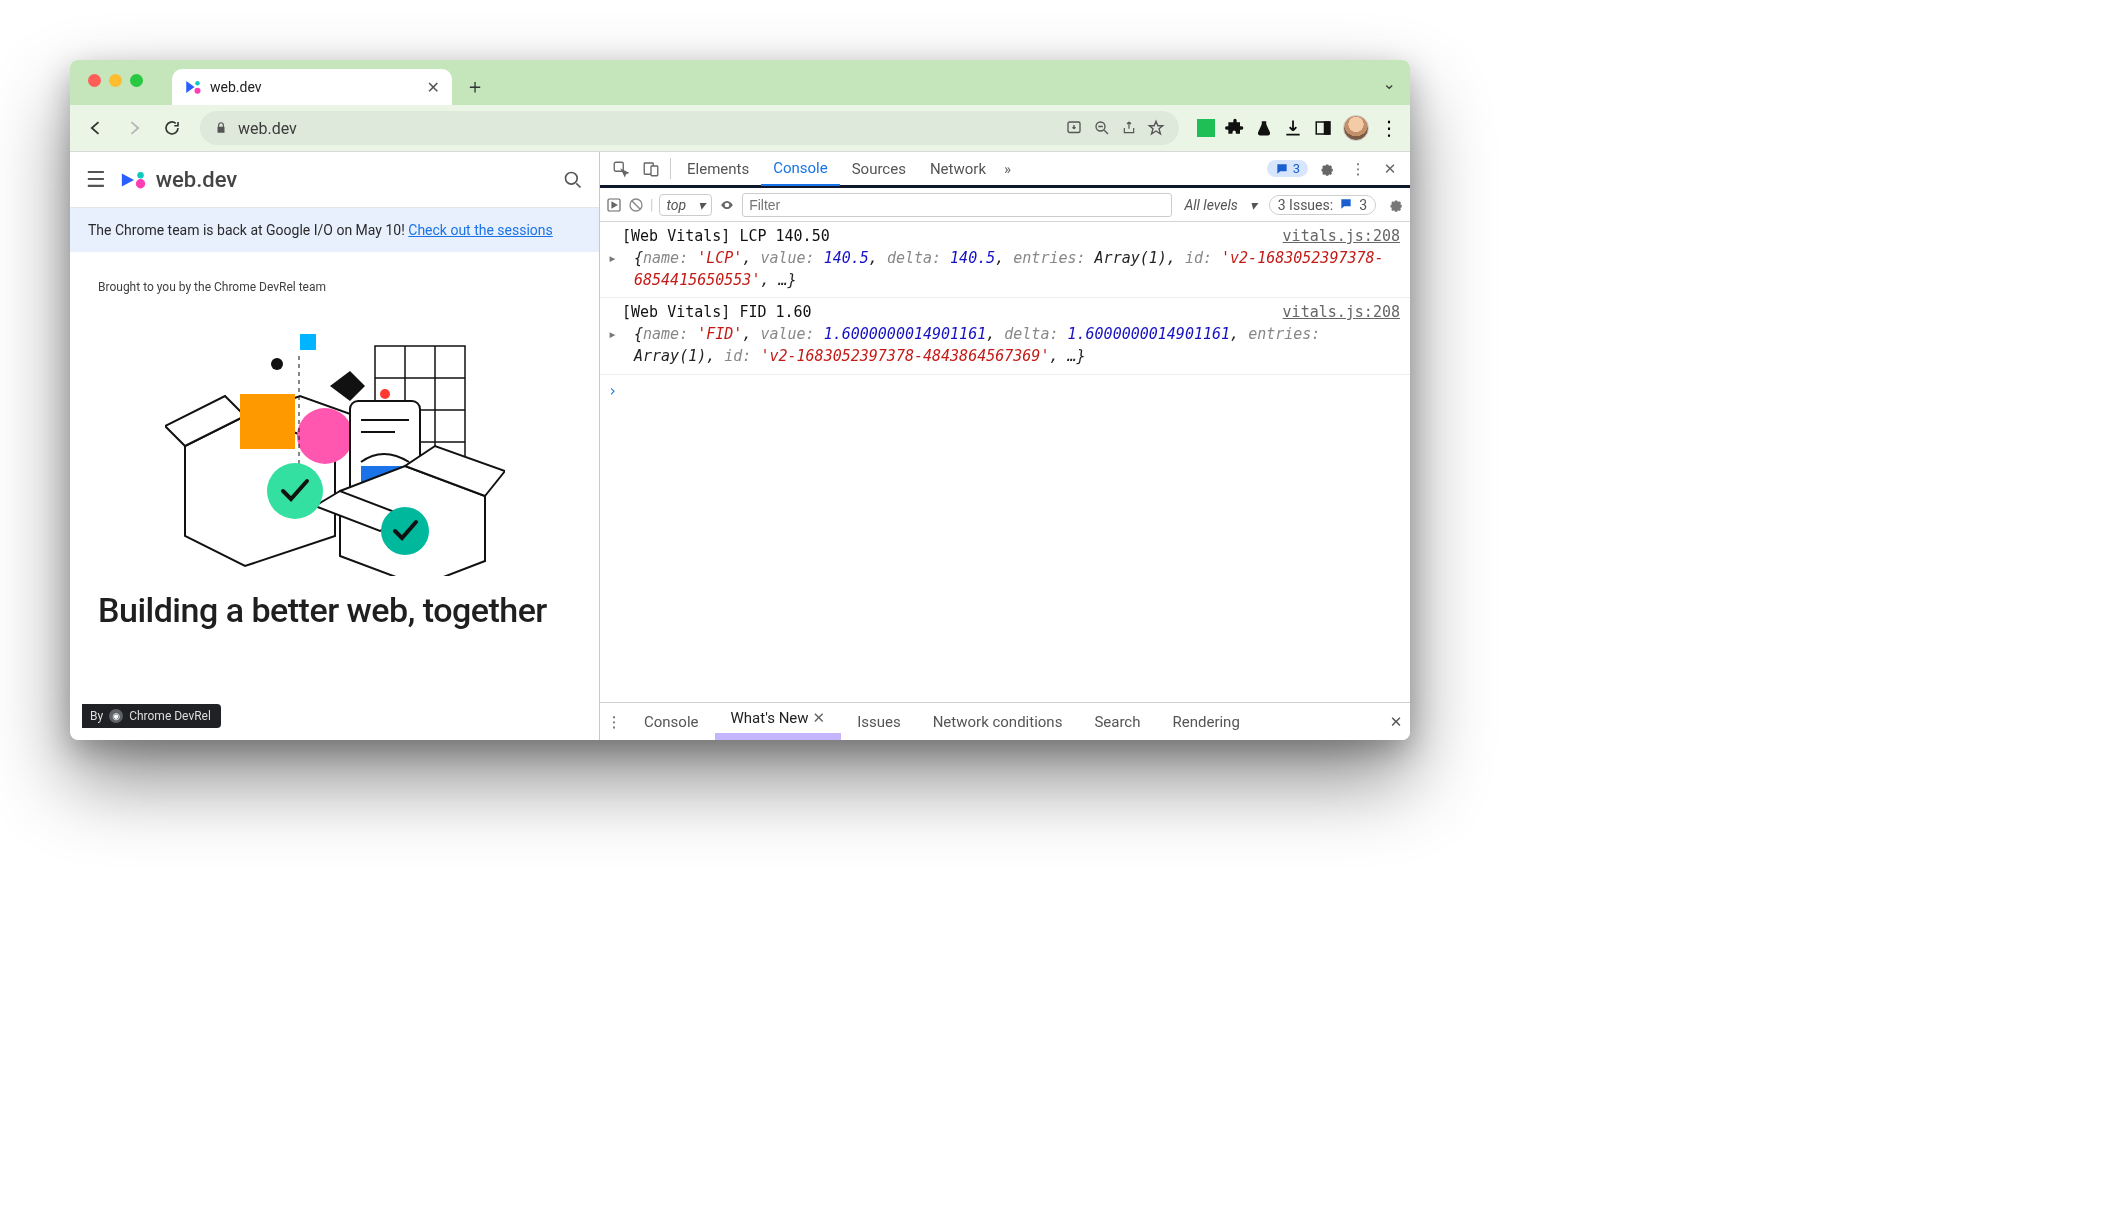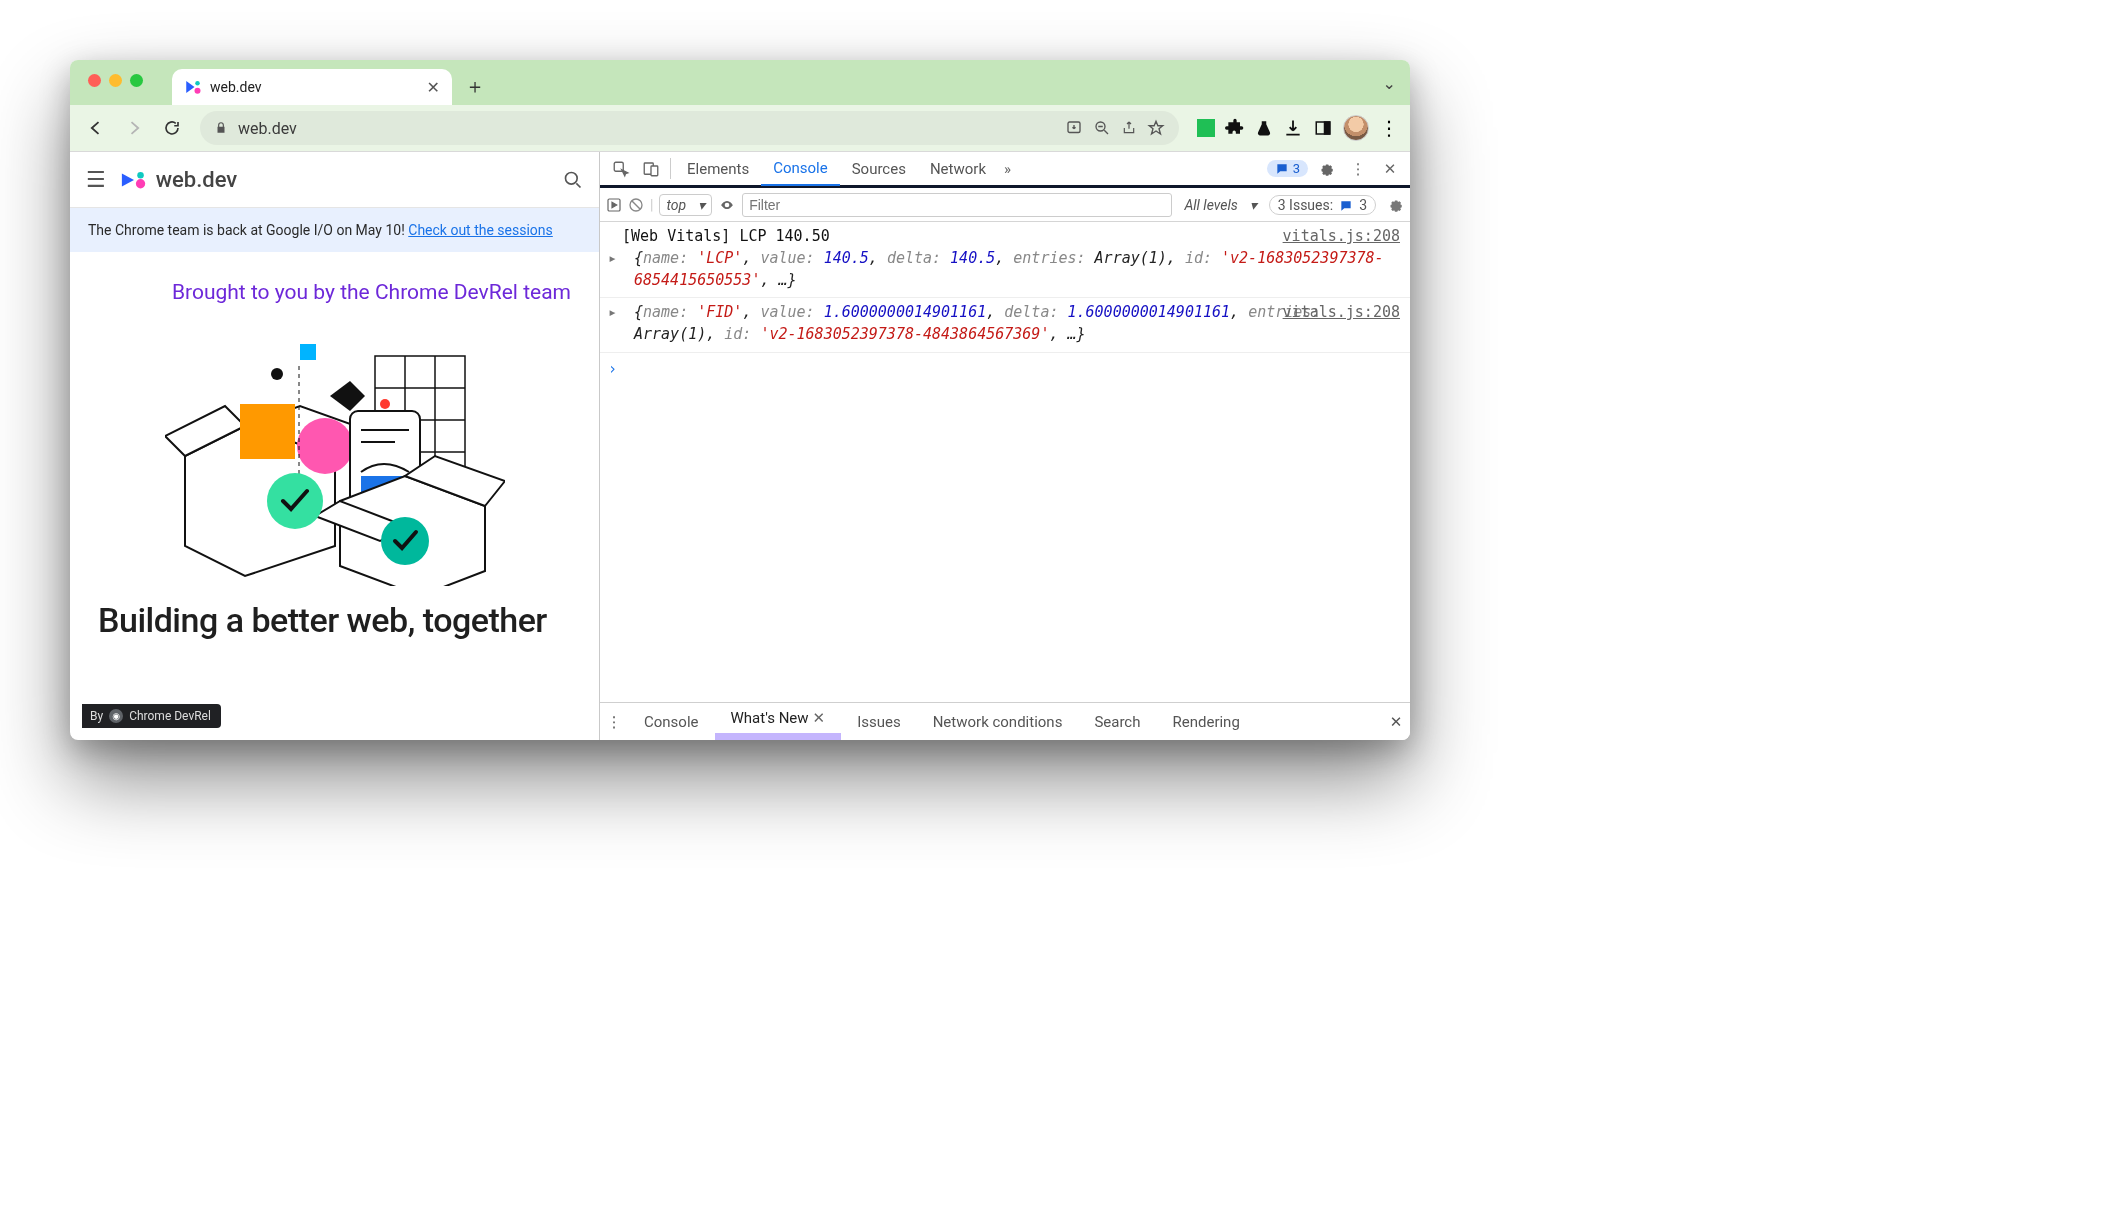--- a/index.html
+++ b/index.html
@@ -33,39 +33,39 @@
   .content { flex:1; display:flex; min-height:0; }
   .page { width:530px; border-right:1px solid #c9c9c9; display:flex; flex-direction:column; overflow:hidden; position:relative;}
   .page-header { height:56px; display:flex; align-items:center; padding:0 16px; gap:14px; border-bottom:1px solid #e5e5e5;}
   .hamburger { font-size:22px; color:#555; cursor:pointer;}
   .brand { display:flex; align-items:center; gap:8px; font-size:22px; color:#444; font-weight:500; font-family:Roboto, sans-serif;}
   .brand-logo { width:28px; height:20px; }
   .search-btn { margin-left:auto; font-size:20px; color:#666; cursor:pointer;}
   .banner { background:#e8f0fe; padding:14px 18px; font-size:14px; color:#2a2a2a;}
   .banner a { color:#1a73e8; text-decoration:underline; }
   .hero { padding:28px 28px 0; }
-  .kicker { font-size:21px; color:#6d28d9; margin-bottom:22px;text-align:right;}
+  .kicker { font-size:12px; color:#404040; margin-bottom:22px;}
   .illus { width:340px; height:260px; margin:0 auto; display:flex; align-items:center; justify-content:center; }
   .heading { font-size:34px; font-weight:500; color:#1f1f1f; margin-top:14px; letter-spacing:-.5px;}
   .badge { position:absolute; left:12px; bottom:12px; background:#202124; color:#ddd; font-size:12px; padding:5px 10px 5px 8px; border-radius:0 4px 4px 0; display:flex; align-items:center; gap:6px;}
   .badge-dot{ width:14px; height:14px; border-radius:50%; background:#5f6368; display:inline-flex; align-items:center; justify-content:center; color:#fff; font-size:9px;}
   
   .devtools { flex:1; display:flex; flex-direction:column; min-width:0; background:#fff;}
   .dt-tabs { height:36px; border-bottom:3px solid #0f172a; display:flex; align-items:stretch; padding:0 6px; gap:0; font-size:15px; color:#555;}
   .dt-tabs .dicon { width:30px; display:flex; align-items:center; justify-content:center; color:#666;}
   .dt-tab { padding:0 12px; display:flex; align-items:center; cursor:pointer;}
   .dt-tab.sel { color:#1a73e8; border-bottom:2px solid #1a73e8; margin-bottom:-1px;}
   .dt-over { margin-left:6px; display:flex; align-items:center; color:#666; }
   .dt-right { margin-left:auto; display:flex; align-items:center; gap:4px;}
   .msg-pill { background:#d8e6fd; border-radius:10px; padding:1px 8px; font-size:13px; color:#1a5fd0; display:flex; align-items:center; gap:4px;}
   .dicon-btn { width:28px; display:flex; align-items:center; justify-content:center; color:#666; cursor:pointer;}
   .dt-toolbar { height:34px; border-bottom:1px solid #d5d5d5; display:flex; align-items:center; padding:0 6px; gap:6px; font-size:14px; color:#555;}
   .pill-border { border:1px solid #ccc; border-radius:4px; padding:2px 6px; display:flex; align-items:center; gap:12px;font-style:italic;}
   .filter-input { flex:1; min-width:140px; border:1px solid #ccc; height:24px; border-radius:3px; padding:0 6px; font-size:14px; color:#999;}
-  .issues-pill { border:1px solid #cfcfcf; border-radius:12px; padding:1px 8px; display:flex; align-items:flex-end; gap:6px;}
+  .issues-pill { border:1px solid #cfcfcf; border-radius:12px; padding:1px 8px; display:flex; align-items:flex-start; gap:6px;}
   .console-body { flex:1; overflow:auto; font-family: ui-monospace, Menlo, Consolas, monospace; font-size:15px; line-height:1.45; }
   .log { border-bottom:1px solid #eee; padding:4px 8px 6px 22px; position:relative; }
   .log .src { position:absolute; right:10px; top:4px; color:#666; text-decoration:underline; font-family: ui-monospace, Menlo, monospace;}
   .log .title { color:#111; }
   .obj { color:#222; font-style:italic; padding-left:12px;}
   .obj::before { content:"▸"; position:absolute; left:8px; color:#777; font-style:normal;}
   .k { color:#888;text-align:center; } .s { color:#c41a16; } .n { color:#1510c4; } .p { color:#222;}
   .prompt-row { padding:6px 8px; color:#1a73e8; font-family: ui-monospace, monospace;}
   .dt-drawer { height:38px; border-top:1px solid #cfcfcf; display:flex; align-items:stretch; font-size:15px; color:#555;}
   .dt-drawer .dtab { padding:0 16px; display:flex; align-items:center; cursor:pointer; }
@@ -340,20 +340,21 @@
         <div class="console-body">
           <div class="log">
             <a class="src">vitals.js:208</a>
             <div class="title">[Web Vitals] LCP 140.50</div>
             <div class="obj">
               <span class="p">{</span><span class="k">name: </span><span class="s">'LCP'</span><span class="p">, </span><span class="k">value: </span><span class="n">140.5</span><span class="p">, </span><span class="k">delta: </span><span class="n">140.5</span><span class="p">, </span><span class="k">entries: </span><span class="p">Array(1)</span><span class="p">, </span><span class="k">id: </span><span class="s">'v2-1683052397378-6854415650553'</span><span class="p">, </span><span class="p">…</span><span class="p">}</span>
             </div>
           </div>
           <div class="log">
             <a class="src">vitals.js:208</a>
+            <div class="title">[Web Vitals] FID 1.60</div>
             <div class="obj">
               <span class="p">{</span><span class="k">name: </span><span class="s">'FID'</span><span class="p">, </span><span class="k">value: </span><span class="n">1.6000000014901161</span><span class="p">, </span><span class="k">delta: </span><span class="n">1.6000000014901161</span><span class="p">, </span><span class="k">entries: </span><span class="p">Array(1)</span><span class="p">, </span><span323 class="k">id: </span323><span class="s">'v2-1683052397378-4843864567369'</span><span class="p">, </span><span class="p">…</span><span class="p">}</span>
             </div>
           </div>
           <div class="prompt-row">›</div>
         </div>
 
         <div class="dt-drawer">
           <div class="kebab">⋮</div>
           <div class="dtab">Console</div>

